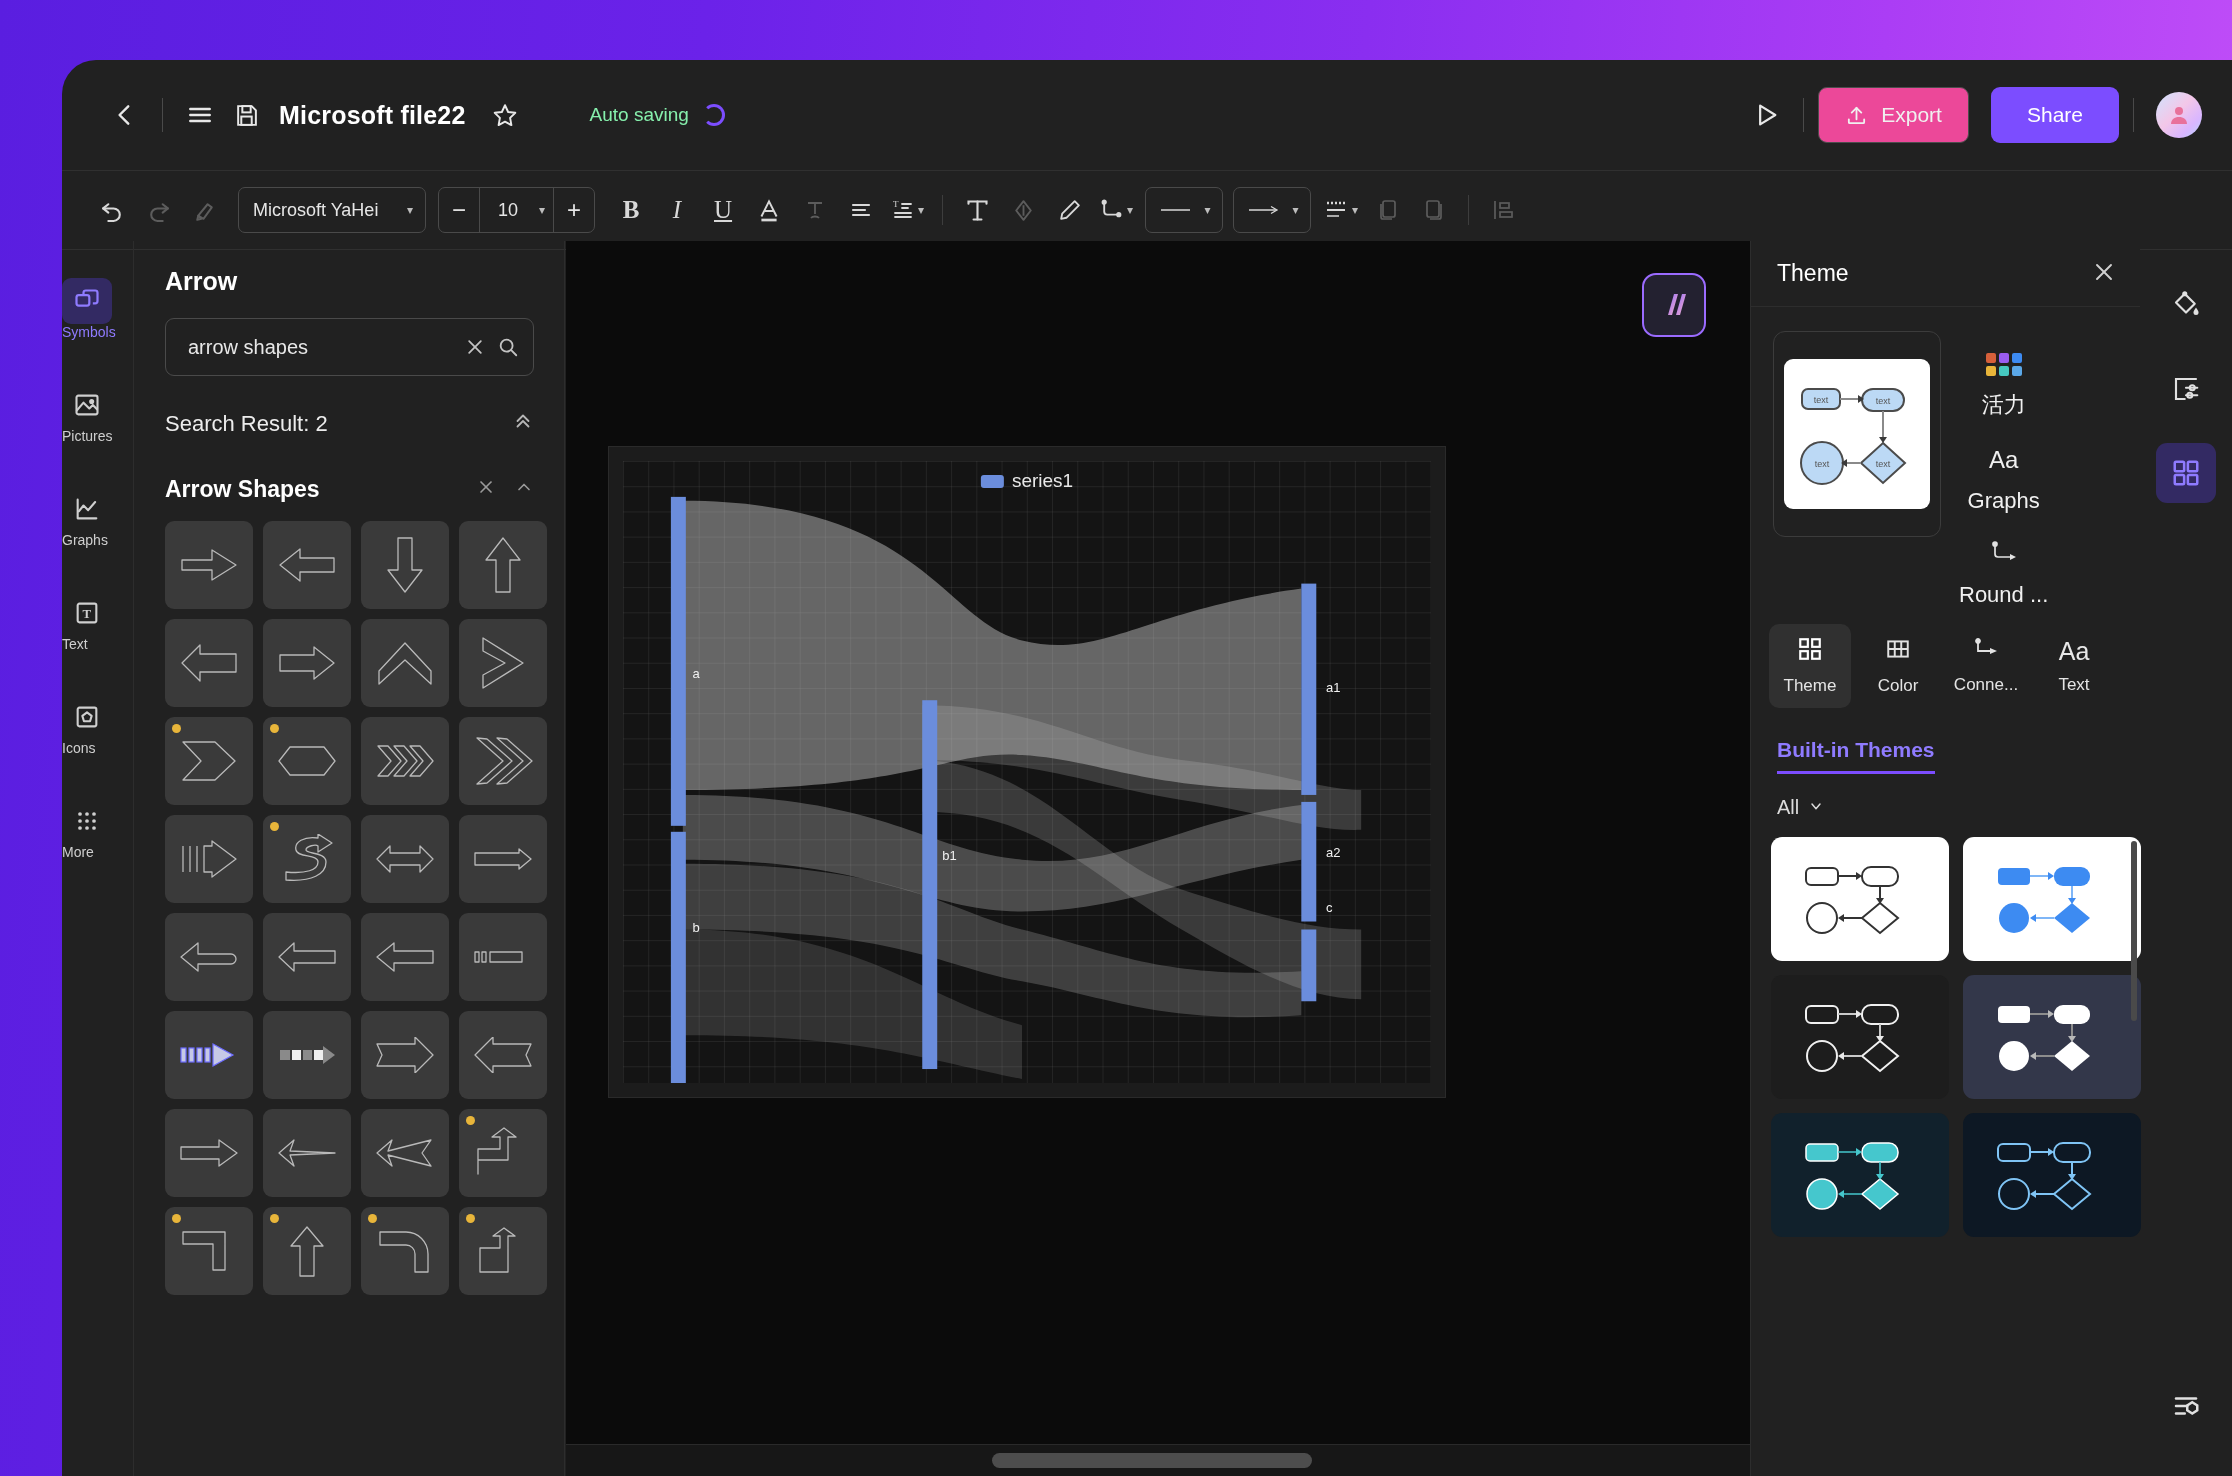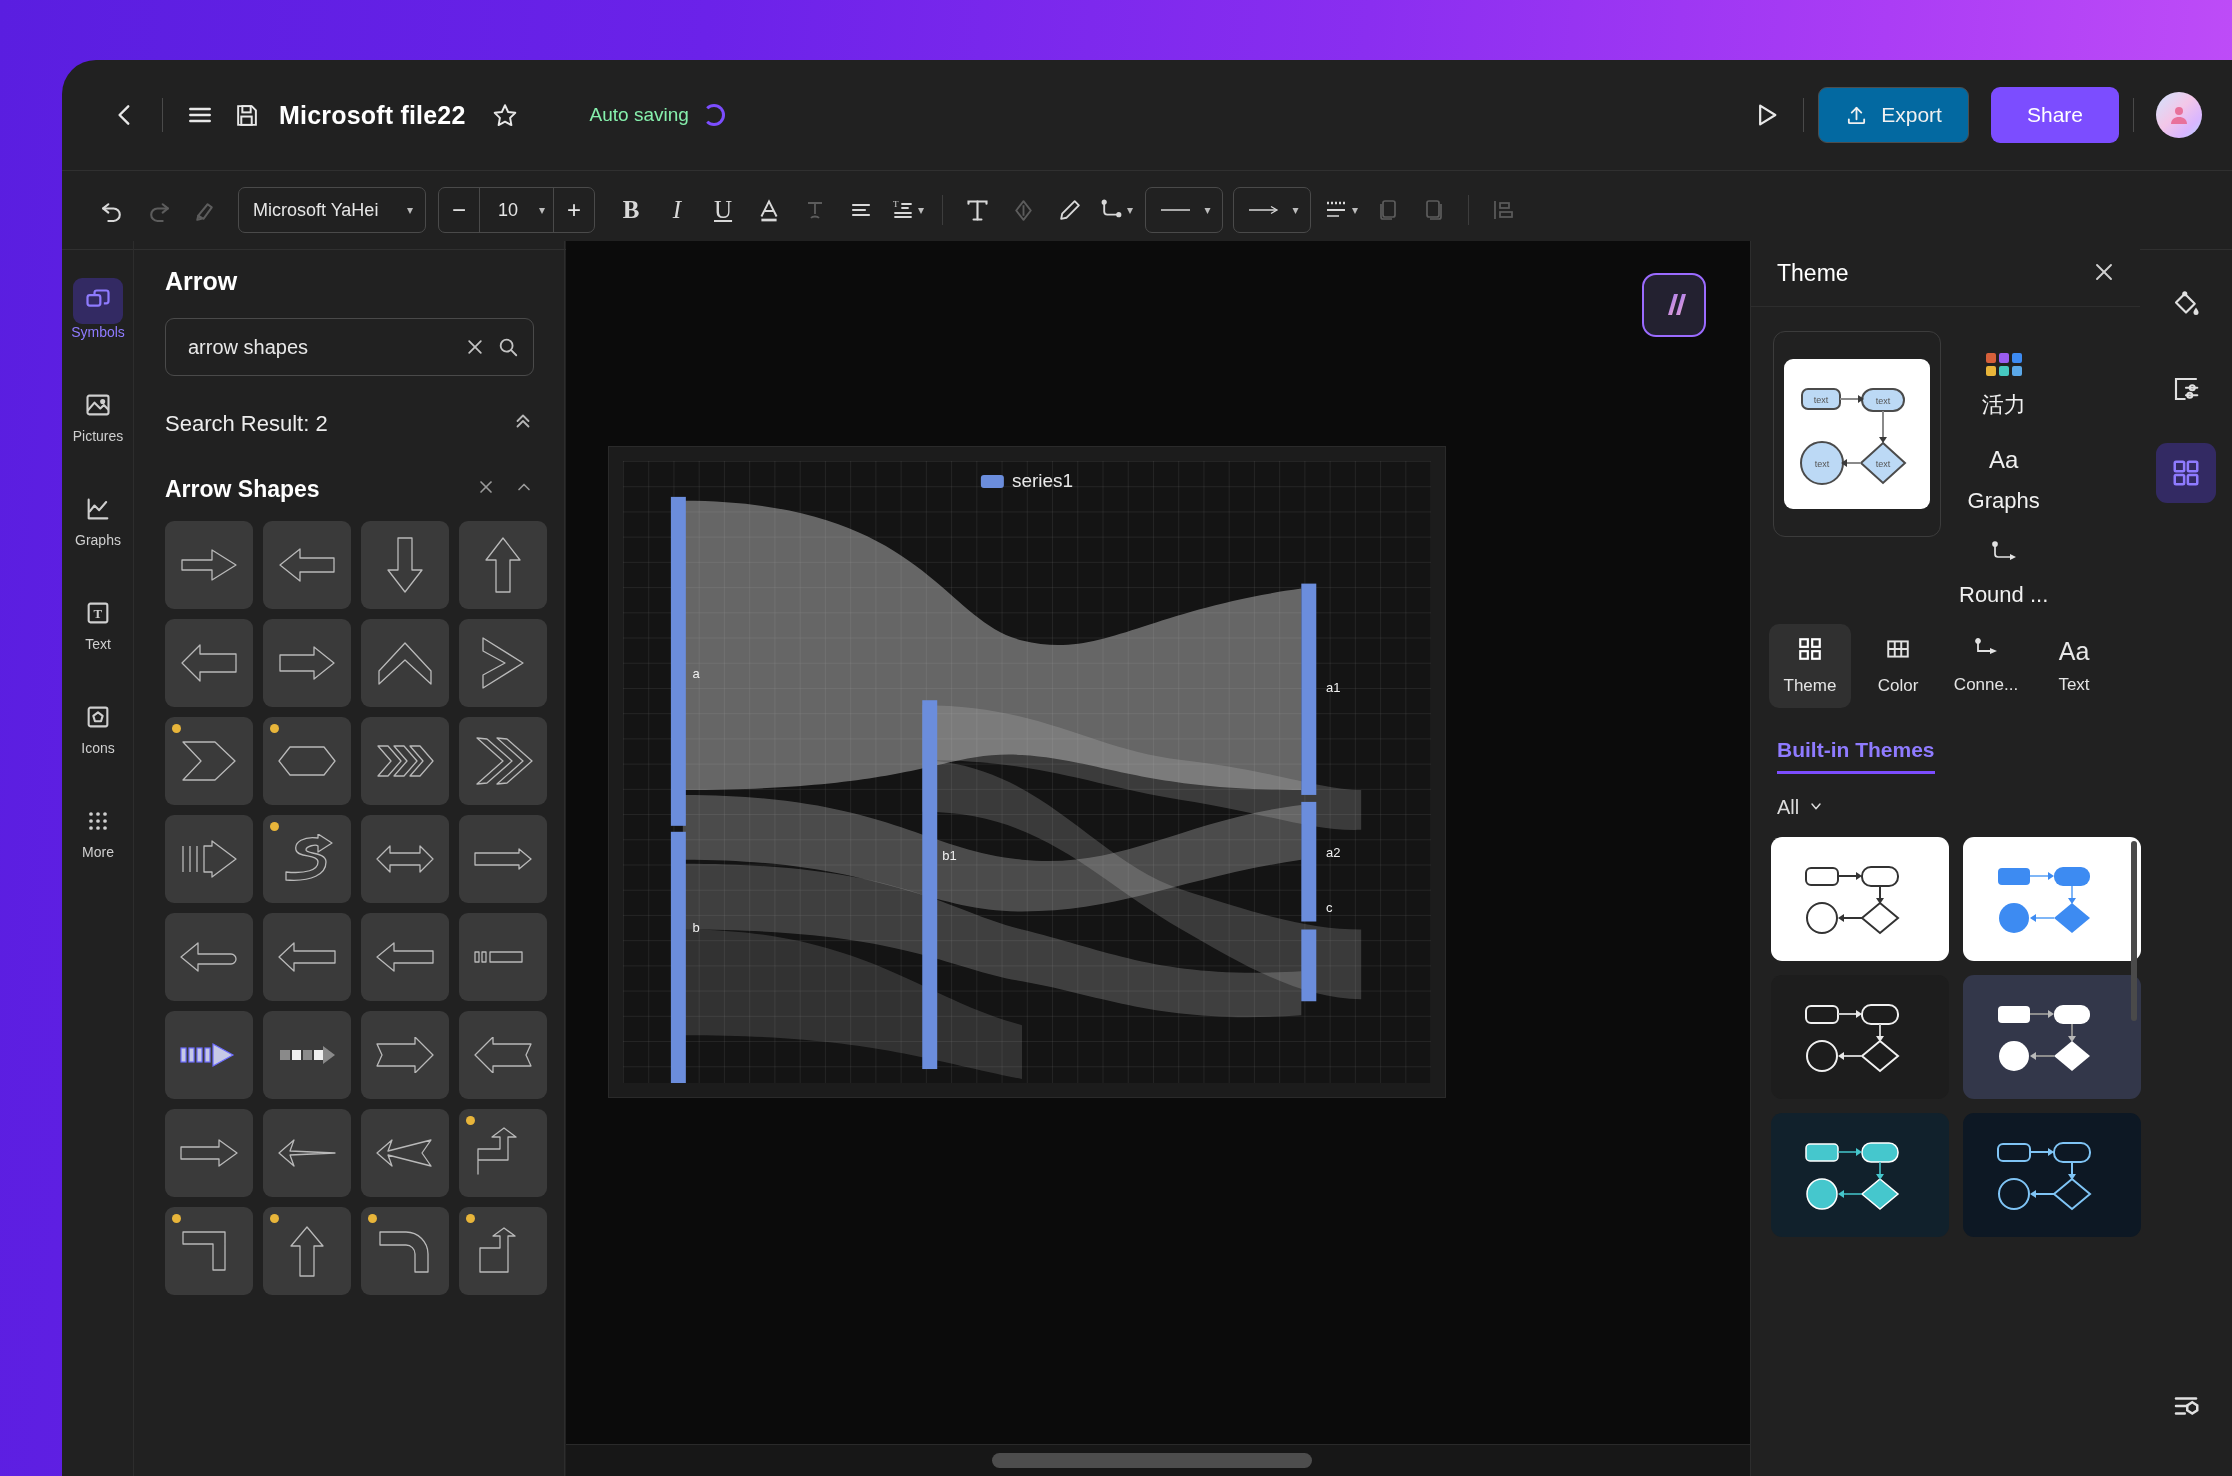--- a/index.html
+++ b/index.html
@@ -31,21 +31,21 @@
   #doc-title { font-size: 25px; font-weight: bold; color: #ffffff; margin: 0 16px 0 10px; letter-spacing: .2px; }
   #autosave { font-size: 19px; color: #86efac; margin-left: 62px; display: flex; align-items: flex-start; gap: 14px; }
   .spinner {
     width: 22px; height: 22px; border: 3px solid transparent; border-top-color: #7c4dff;
     border-right-color: #7c4dff; border-bottom-color: #7c4dff; border-radius: 50%;
   }
   #hdr-right { margin-left: auto; display: flex; align-items: center; gap: 0; }
   #btn-export {
     display: flex; align-items: center; gap: 13px; height: 56px; padding: 0 26px;
     border: 1px solid #4d4d4d; border-radius: 9px; color: #f0f0f0; font-size: 21px; cursor: pointer;
-    background: #0369a1;
+    background: #ec4899;
   }
   #btn-share {
     height: 56px; padding: 0 36px; background: #7c4dff; color: #fff; font-size: 21px;
     border: none; border-radius: 9px; cursor: pointer; margin-left: 22px; font-family: inherit;
   }
   #avatar {
     width: 46px; height: 46px; border-radius: 50%; margin-left: 8px;
     background: linear-gradient(135deg,#cfe4ff 0%,#f3c7e8 45%,#d9b6ff 75%,#b6d4ff 100%);
     display: flex; align-items: center; justify-content: center; cursor: pointer;
   }
@@ -81,21 +81,21 @@
     color: #d8d8d8; margin: 0 4px;
   }
   .caret { font-size: 12px; color: #bdbdbd; margin-left: 3px; }
 
   
   #rail {
     position: absolute; left: 0; top: 181px; width: 72px; bottom: 0;
     border-right: 1px solid #2d2d2d; padding-top: 16px;
   }
   .rail-item {
-    width: 72px; height: 104px; display: flex; flex-direction: column; align-items: center;
+    width: 72px; height: 104px; display: flex; flex-direction: column; align-items: flex-start;
     justify-content: center; cursor: pointer; color: #cfcfcf; font-size: 14px;
   }
   .rail-ico {
     width: 50px; height: 46px; display: flex; align-items: center; justify-content: center;
     border-radius: 9px;
   }
   .rail-item.active .rail-ico { background: #332a63; }
   .rail-item.active { color: #8f7bff; }
   .rail-item.active .rail-ico svg { stroke: #8f7bff; }
 

